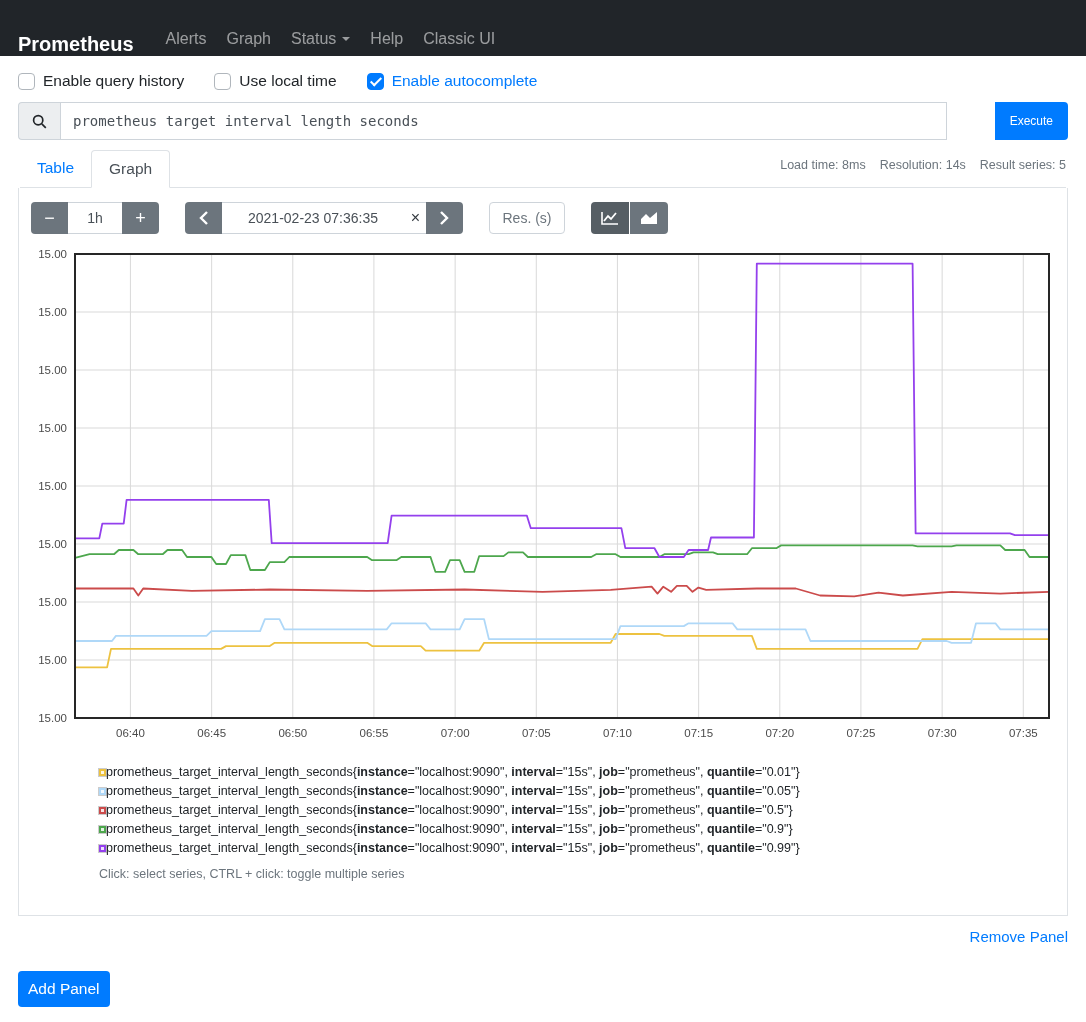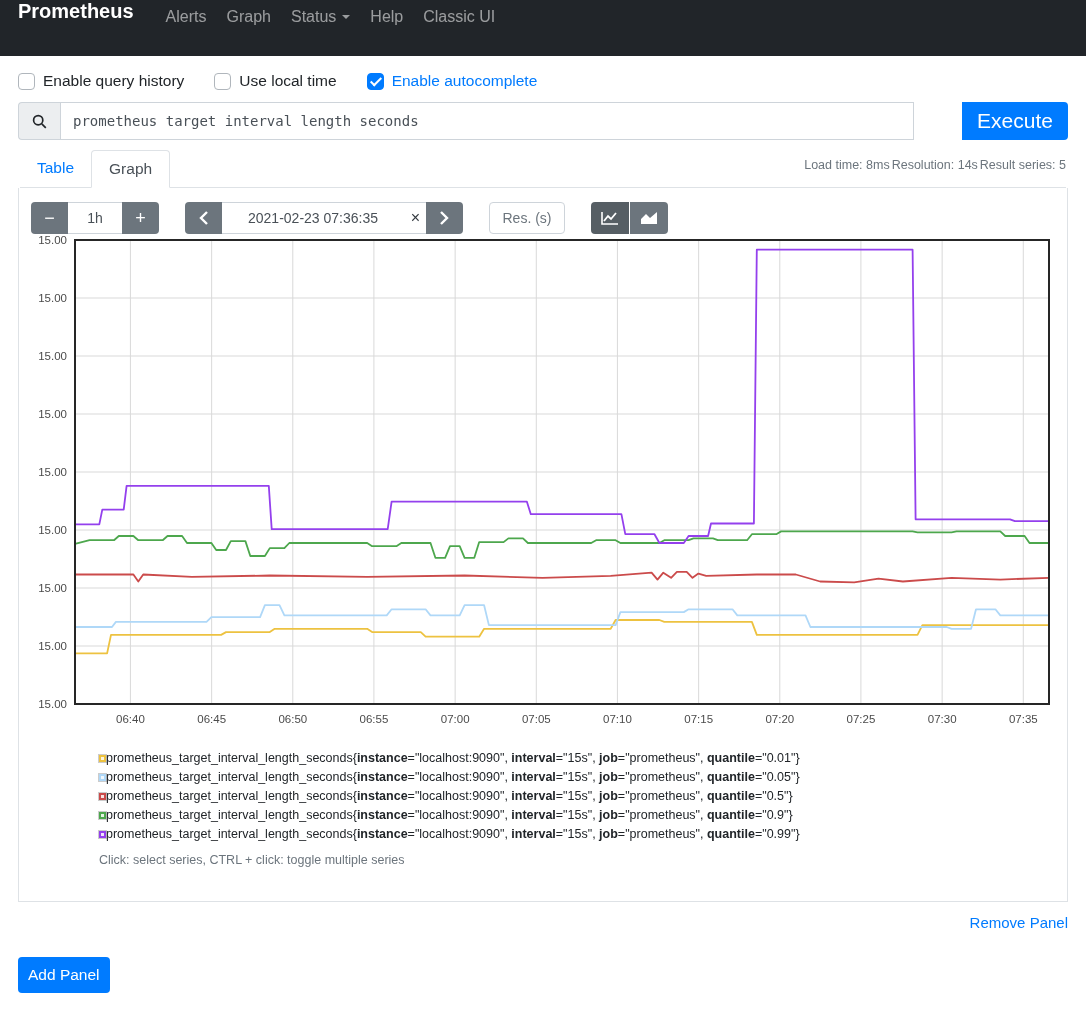--- a/index.html
+++ b/index.html
@@ -1,65 +1,65 @@
 <!DOCTYPE html>
 <html><head>
 <meta charset="utf-8">
 <style>
   * { box-sizing: border-box; }
   html,body { margin:0; padding:0; background:#fff; }
   body { width:1086px; font-family:"Liberation Sans", sans-serif; color:#212529; font-size:15px; }
 
   
-  .navbar { height:56px; background:#212529; display:flex; align-items:flex-start; padding:0 18px; }
+  .navbar { height:56px; background:#212529; display:flex; align-items:flex-end; padding:0 18px; }
   .brand { color:#fff; font-size:20px; font-weight:600; margin-right:22px; cursor:pointer; }
   .nav-link { color:rgba(255,255,255,0.55); font-size:16px; padding:8px 10px; text-decoration:none; cursor:pointer; display:inline-flex; align-items:center; }
   .caret { display:inline-block; margin-left:6px; border-top:4px solid rgba(255,255,255,0.55); border-right:4px solid transparent; border-left:4px solid transparent; }
 
   
   .options-row { display:flex; align-items:center; gap:30px; margin:16px 18px 12px; }
   .chk-group { display:flex; align-items:center; gap:8px; cursor:pointer; font-size:15.5px; }
   .chk { position:relative; width:17px; height:17px; border:1px solid #b0b6bc; border-radius:4px; background:#fff; flex:0 0 auto; }
   .chk.is-checked { background:#007bff; border-color:#007bff; }
   .chk.is-checked::after { content:""; position:absolute; left:5px; top:1px; width:4px; height:9px; border:solid #fff; border-width:0 2px 2px 0; transform:rotate(45deg); }
   .chk-label-accent { color:#007bff; }
 
   
   .search-row { display:flex; margin:0 18px; height:38px; }
   .search-addon { width:42px; background:#eceef0; border:1px solid #ced4da; border-right:none; border-radius:4px 0 0 4px; display:flex; align-items:center; justify-content:center; }
   .query-input { flex:1; border:1px solid #ced4da; padding:0 12px; font-family:"DejaVu Sans Mono", monospace; font-size:14px; color:#495057; outline:none; }
-  .execute-btn { background:#007bff; color:#fff; border:none; border-radius:0 4px 4px 0; font-size:21px; padding:0 15px; cursor:pointer; font-family:inherit;margin-left:48px; }
+  .execute-btn { background:#007bff; color:#fff; border:none; border-radius:0 4px 4px 0; font-size:12px; padding:0 15px; cursor:pointer; font-family:inherit;margin-left:48px; }
 
   
   .meta-row { display:flex; justify-content:space-between; align-items:flex-start; margin:10px 20px 0; border-bottom:1px solid #dee2e6; }
   .tabs { display:flex; }
   .tab { padding:9px 17px; font-size:15.5px; cursor:pointer; }
   .tab-inactive { color:#007bff; }
   .tab-active { color:#495057; background:#fff; border:1px solid #dee2e6; border-bottom:1px solid #fff; border-radius:4px 4px 0 0; margin-bottom:-1px; }
-  .stats { display:flex; gap:2px; padding-top:8px; font-size:12.5px; color:#6c757d; }
+  .stats { display:flex; gap:14px; padding-top:8px; font-size:12.5px; color:#6c757d; }
 
   
   .panel { margin:0 18px; border:1px solid #dee2e6; border-top:none; padding:12px 10px 34px; background:#fff; }
 
   .controls-row { display:flex; align-items:center; gap:26px; margin:2px 0 0 2px; }
   .igroup { display:flex; }
   .ctl-btn { background:#6c757d; color:#fff; border:none; height:32px; min-width:37px; display:flex; align-items:center; justify-content:center; font-size:18px; cursor:pointer; font-family:inherit; padding:0 10px; }
   .ctl-btn.first { border-radius:4px 0 0 4px; }
   .ctl-btn.last { border-radius:0 4px 4px 0; }
   .ctl-btn.active-toggle { background:#565e64; }
   .range-input { width:54px; height:32px; border:1px solid #ced4da; border-left:none; border-right:none; text-align:center; font-size:14px; color:#495057; outline:none; font-family:inherit; }
   .dt-wrap { position:relative; display:flex; }
   .dt-input { width:204px; height:32px; border:1px solid #ced4da; border-left:none; border-right:none; text-align:center; font-size:14px; color:#495057; outline:none; padding-right:24px; font-family:inherit; }
   .dt-clear { position:absolute; right:6px; top:0; height:32px; display:flex; align-items:center; color:#343a40; font-size:16px; cursor:pointer; }
   .res-input { width:76px; height:32px; border:1px solid #ced4da; border-radius:4px; text-align:center; font-size:14px; color:#495057; outline:none; font-family:inherit; }
   .res-input::placeholder { color:#6c757d; }
   .toggle-group { display:flex; gap:1px; }
 
   
-  .chart-wrap { margin-top:0;text-align:center; }
+  .chart-wrap { margin-top:14px;text-align:center; }
   svg text { font-family:"Liberation Sans", sans-serif; }
 
   
   .legend { margin:14px 0 0 70px; display:flex; flex-direction:column; gap:5px; }
   .legend-item { display:flex; align-items:center; gap:0; cursor:pointer; }
   .swatch { width:7px; height:7px; border:2px solid; box-shadow:0 0 0 1px #ccc; background:#fff; flex:0 0 auto; }
   .legend-text { font-size:12.5px; color:#212529; }
   .legend-help { margin:12px 0 0 70px; font-size:12.5px; color:#6c757d; }
 
   

